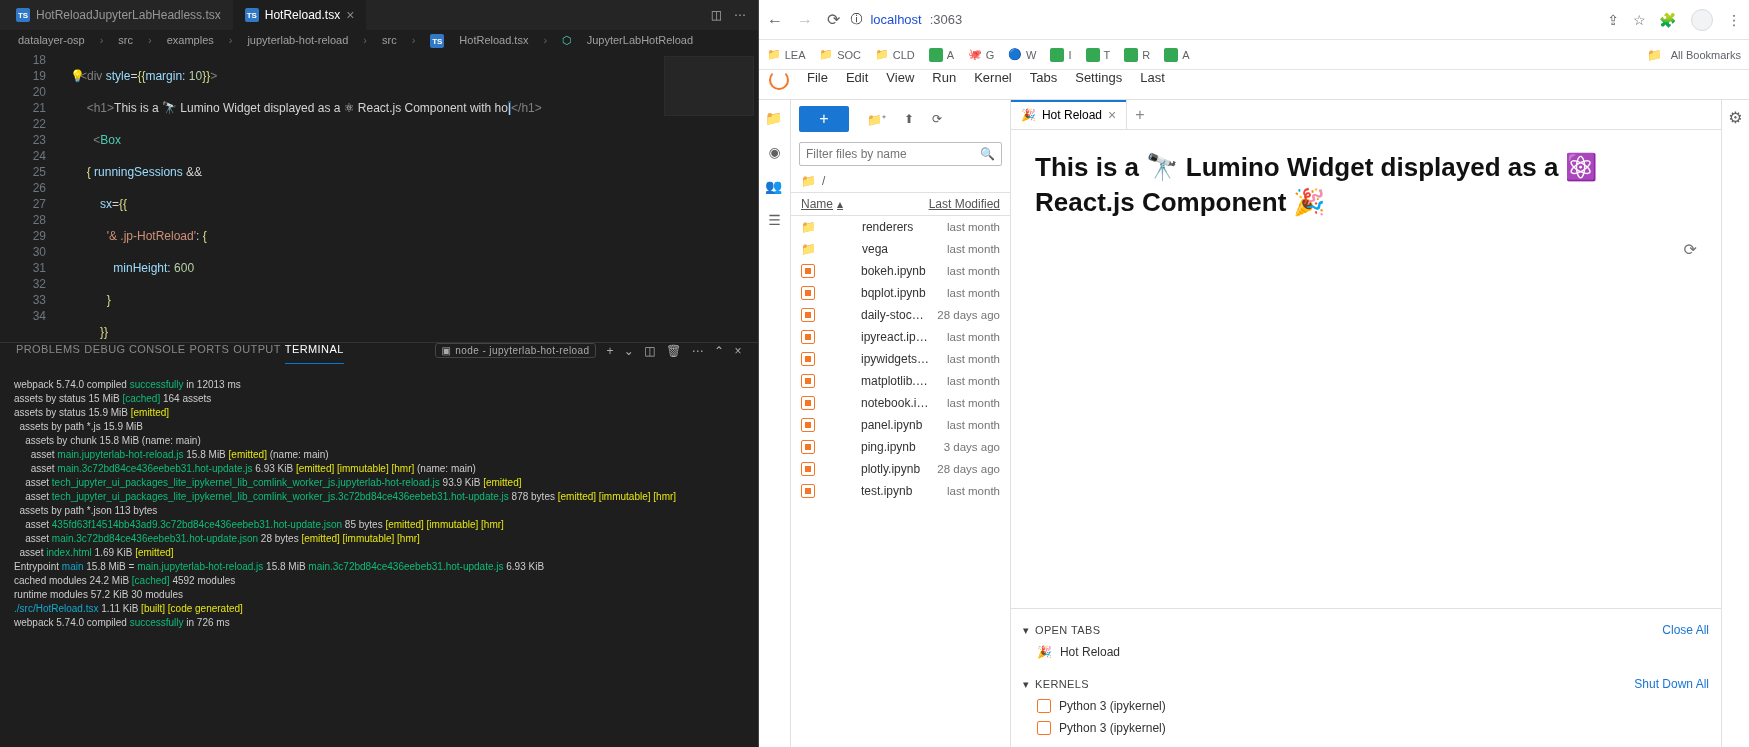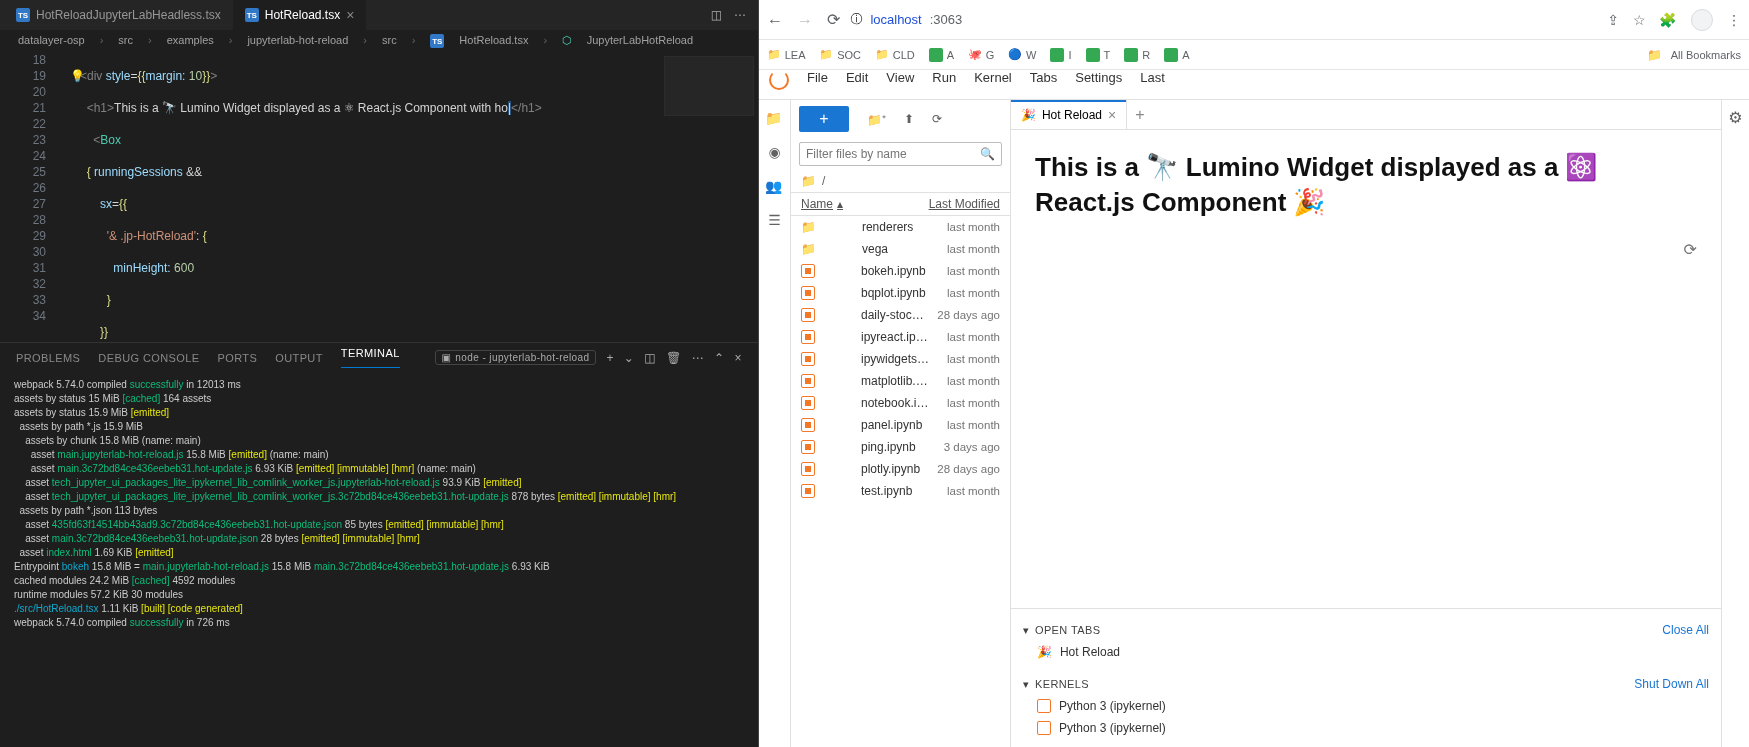--- a/index.html
+++ b/index.html
@@ -21,21 +21,21 @@
 .editor-body { flex: 0 0 290px; display: flex; position: relative; font-family: Menlo, Consolas, monospace; font-size: 12px; overflow: hidden; }
 .gutter { width: 60px; text-align: right; color: #6e7681; padding-right: 14px; line-height: 16px; user-select: none; }
 .gutter div { height: 16px; }
 .gutter .bulb { color: #e2c08d; position: absolute; left: 70px; }
 .code { flex: 1; line-height: 16px; white-space: pre; color: #d4d4d4; }
 .code div { height: 16px; }
 .minimap { position: absolute; right: 4px; top: 4px; width: 90px; height: 60px; background: #2a2a2a; opacity: .7; border: 1px solid #333; font-size: 2px; color: #567; overflow: hidden; }
 
 .k-tag { color: #808080; } .k-attr { color: #9cdcfe; } .k-str { color: #ce9178; } .k-comp { color: #4ec9b0; } .k-prop { color: #9cdcfe; } .k-num { color: #b5cea8; } .k-punc { color: #d4d4d4; } .k-var { color: #9cdcfe; } .k-curly { color: #dcdc8b; }
 
-.panel-tabs { display: flex; align-items: center; gap: 18px; padding: 0 16px; height: 30px; font-size: 11px; color: #888; border-top: 1px solid #333; background: #1e1e1e; }
+.panel-tabs { display: flex; align-items: flex-start; gap: 4px; padding: 0 16px; height: 30px; font-size: 11px; color: #888; border-top: 1px solid #333; background: #1e1e1e; }
 .panel-tabs span { letter-spacing: .4px; cursor: pointer; }
 .panel-tabs .active { color: #fff; border-bottom: 1px solid #0078d4; padding-bottom: 8px; }
 .panel-right { margin-left: auto; display: flex; align-items: center; gap: 10px; font-size: 12px; color: #aaa; }
 .panel-right .shell { border: 1px solid #444; border-radius: 3px; padding: 1px 6px; display: flex; align-items: center; gap: 4px; font-size: 10px; }
 
 .terminal { flex: 1; font-family: Menlo, Consolas, monospace; font-size: 10px; line-height: 14px; padding: 6px 14px; white-space: pre-wrap; overflow: hidden; color: #ccc; }
 .t-green { color: #0dbc79; } .t-yellow { color: #e5e510; } .t-cyan { color: #11a8cd; } .t-file { color: #0dbc79; }
 
 
 .browser { flex: 1; background: #fff; display: flex; flex-direction: column; border-left: 1px solid #444; }
@@ -201,21 +201,21 @@
 </span><span>  assets by path *.js 15.9 MiB
 </span><span>    assets by chunk 15.8 MiB (name: main)
 </span><span>      asset </span><span class="t-file">main.jupyterlab-hot-reload.js</span><span> 15.8 MiB </span><span class="t-yellow">[emitted]</span><span> (name: main)
 </span><span>      asset </span><span class="t-file">main.3c72bd84ce436eebeb31.hot-update.js</span><span> 6.93 KiB </span><span class="t-yellow">[emitted] [immutable] [hmr]</span><span> (name: main)
 </span><span>    asset </span><span class="t-file">tech_jupyter_ui_packages_lite_ipykernel_lib_comlink_worker_js.jupyterlab-hot-reload.js</span><span> 93.9 KiB </span><span class="t-yellow">[emitted]</span><span>
 </span><span>    asset </span><span class="t-file">tech_jupyter_ui_packages_lite_ipykernel_lib_comlink_worker_js.3c72bd84ce436eebeb31.hot-update.js</span><span> 878 bytes </span><span class="t-yellow">[emitted] [immutable] [hmr]</span><span>
 </span><span>  assets by path *.json 113 bytes
 </span><span>    asset </span><span class="t-file">435fd63f14514bb43ad9.3c72bd84ce436eebeb31.hot-update.json</span><span> 85 bytes </span><span class="t-yellow">[emitted] [immutable] [hmr]</span><span>
 </span><span>    asset </span><span class="t-file">main.3c72bd84ce436eebeb31.hot-update.json</span><span> 28 bytes </span><span class="t-yellow">[emitted] [immutable] [hmr]</span><span>
 </span><span>  asset </span><span class="t-file">index.html</span><span> 1.69 KiB </span><span class="t-yellow">[emitted]</span><span>
-</span><span>Entrypoint </span><span class="t-cyan">bokeh</span><span> 15.8 MiB = </span><span class="t-file">main.jupyterlab-hot-reload.js</span><span> 15.8 MiB </span><span class="t-file">main.3c72bd84ce436eebeb31.hot-update.js</span><span> 6.93 KiB
+</span><span>Entrypoint </span><span class="t-cyan">main</span><span> 15.8 MiB = </span><span class="t-file">main.jupyterlab-hot-reload.js</span><span> 15.8 MiB </span><span class="t-file">main.3c72bd84ce436eebeb31.hot-update.js</span><span> 6.93 KiB
 </span><span>cached modules 24.2 MiB </span><span class="t-green">[cached]</span><span> 4592 modules
 </span><span>runtime modules 57.2 KiB 30 modules
 </span><span class="t-cyan">./src/HotReload.tsx</span><span> 1.11 KiB </span><span class="t-yellow">[built] [code generated]</span><span>
 </span><span>webpack 5.74.0 compiled </span><span class="t-green">successfully</span><span> in 726 ms
 </span></div>
 </div>
 
 <div class="browser">
   <div class="chrome-bar">
     <div class="nav-icons">

